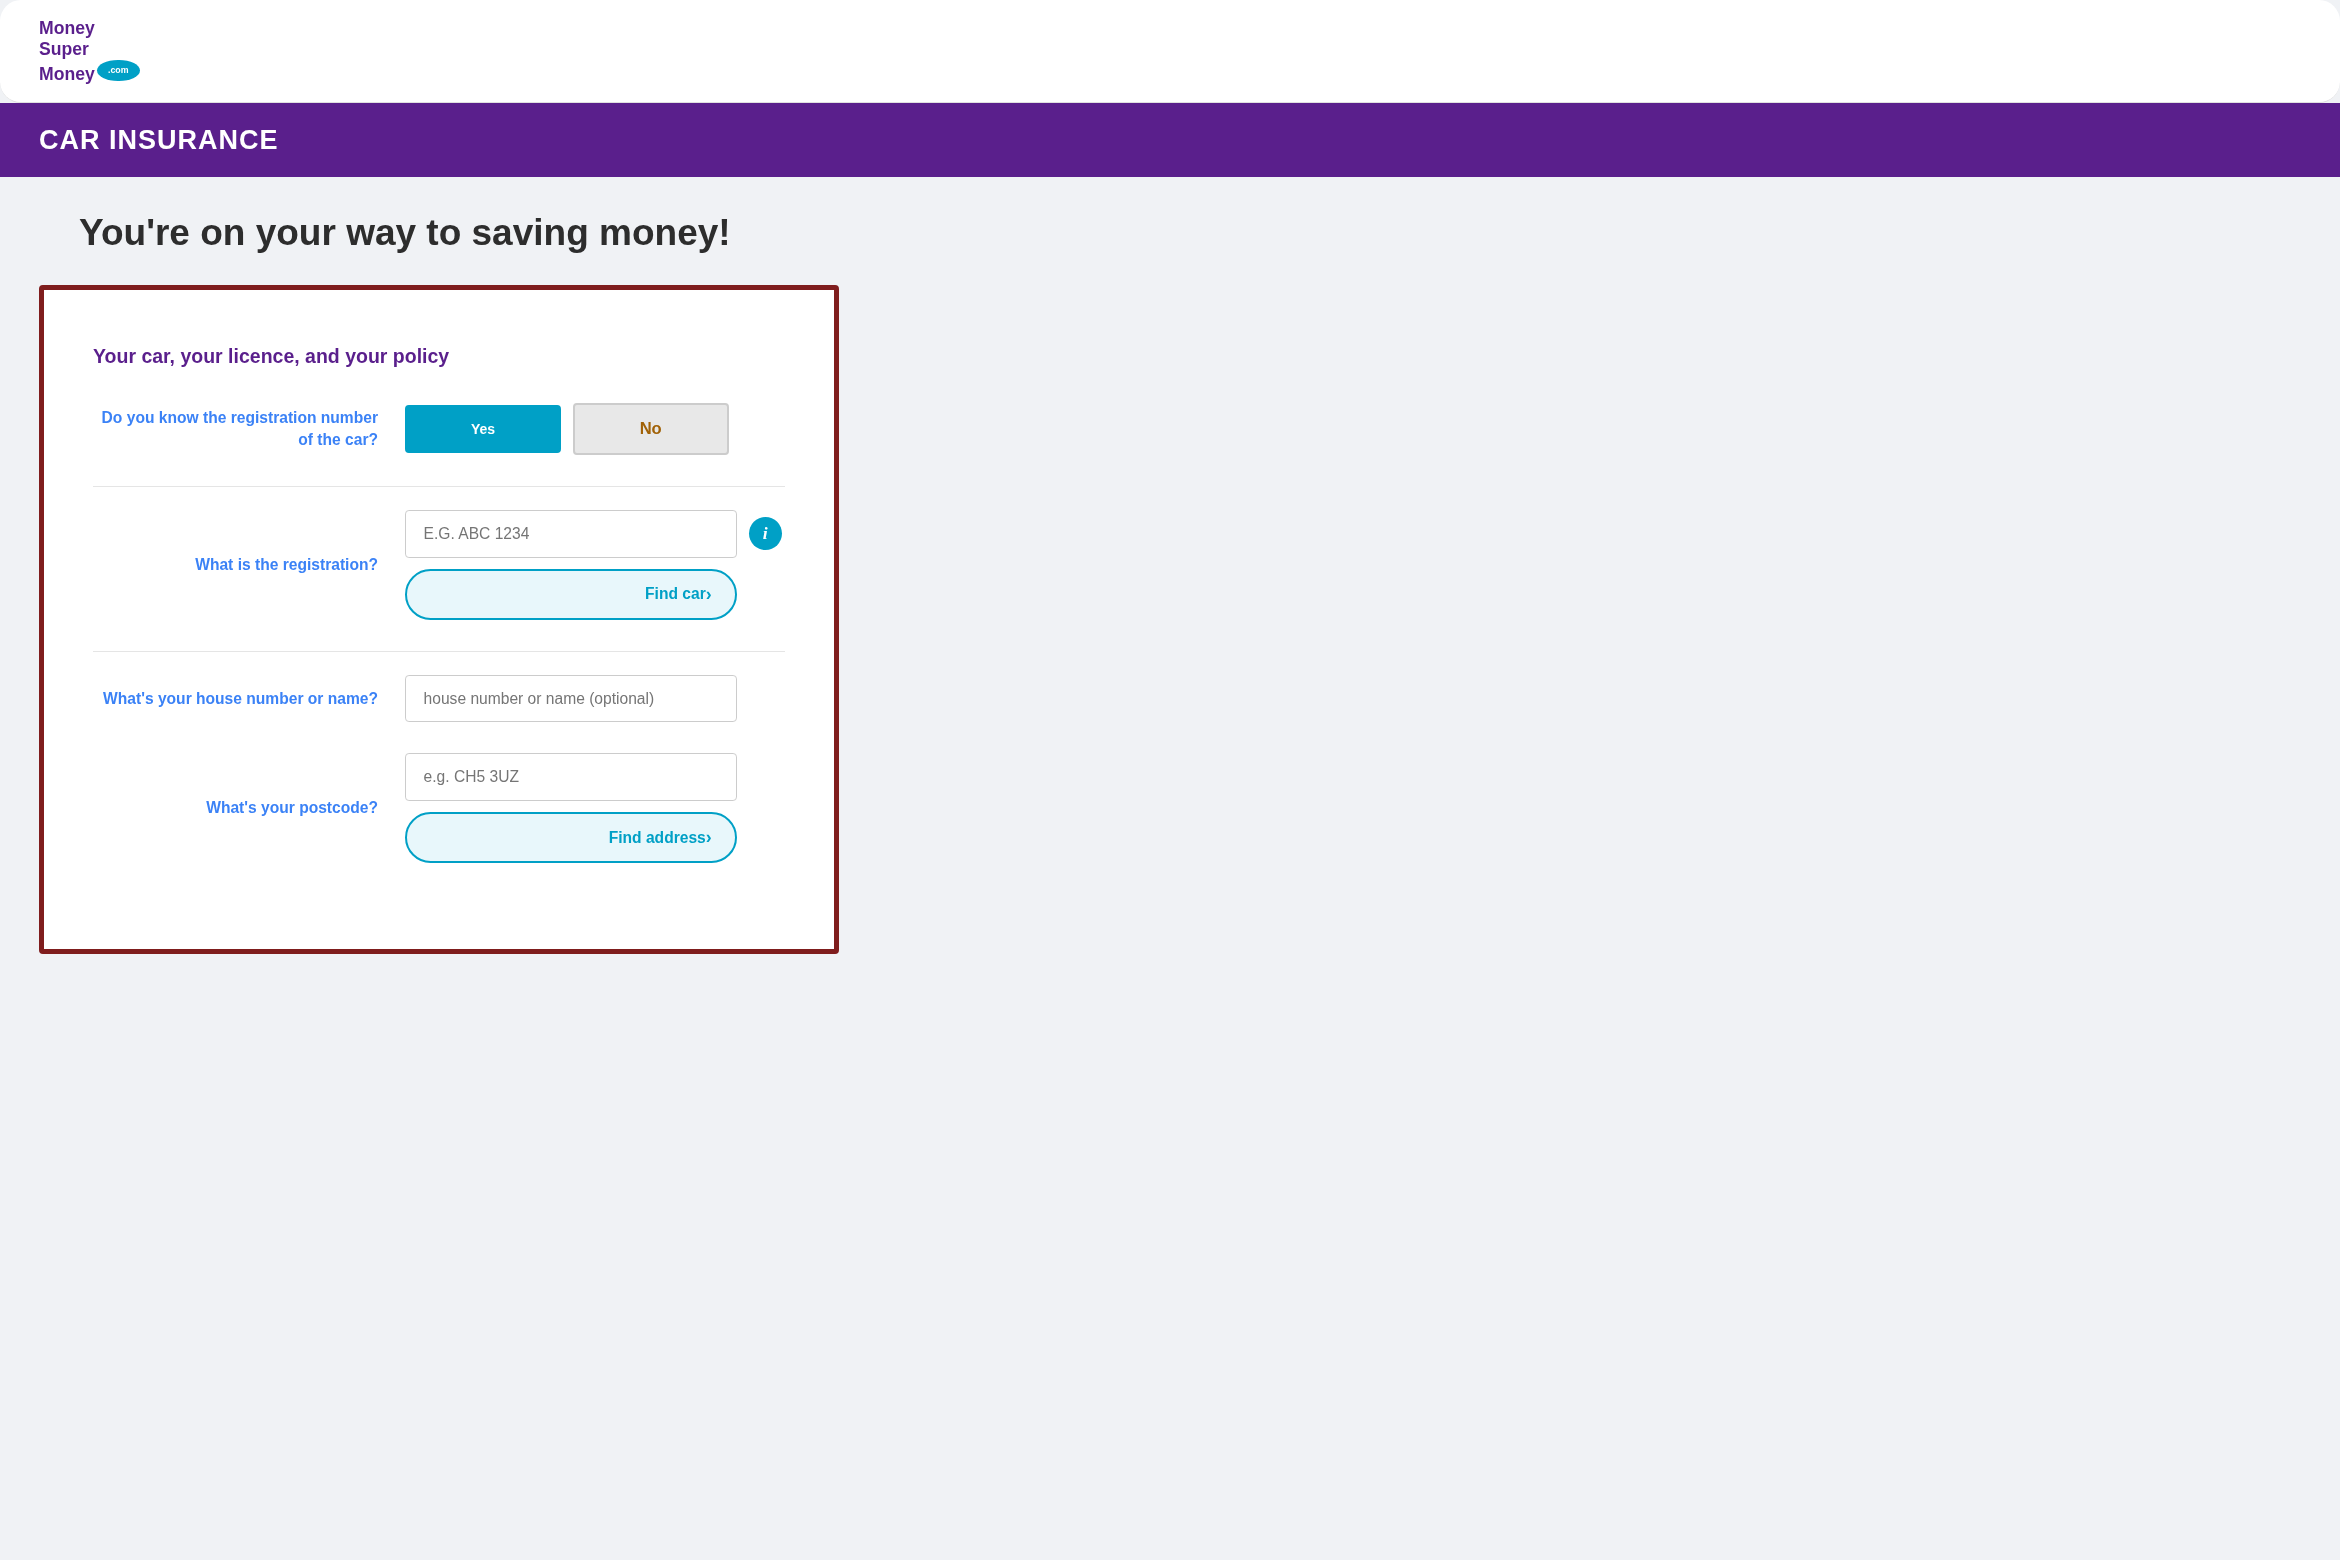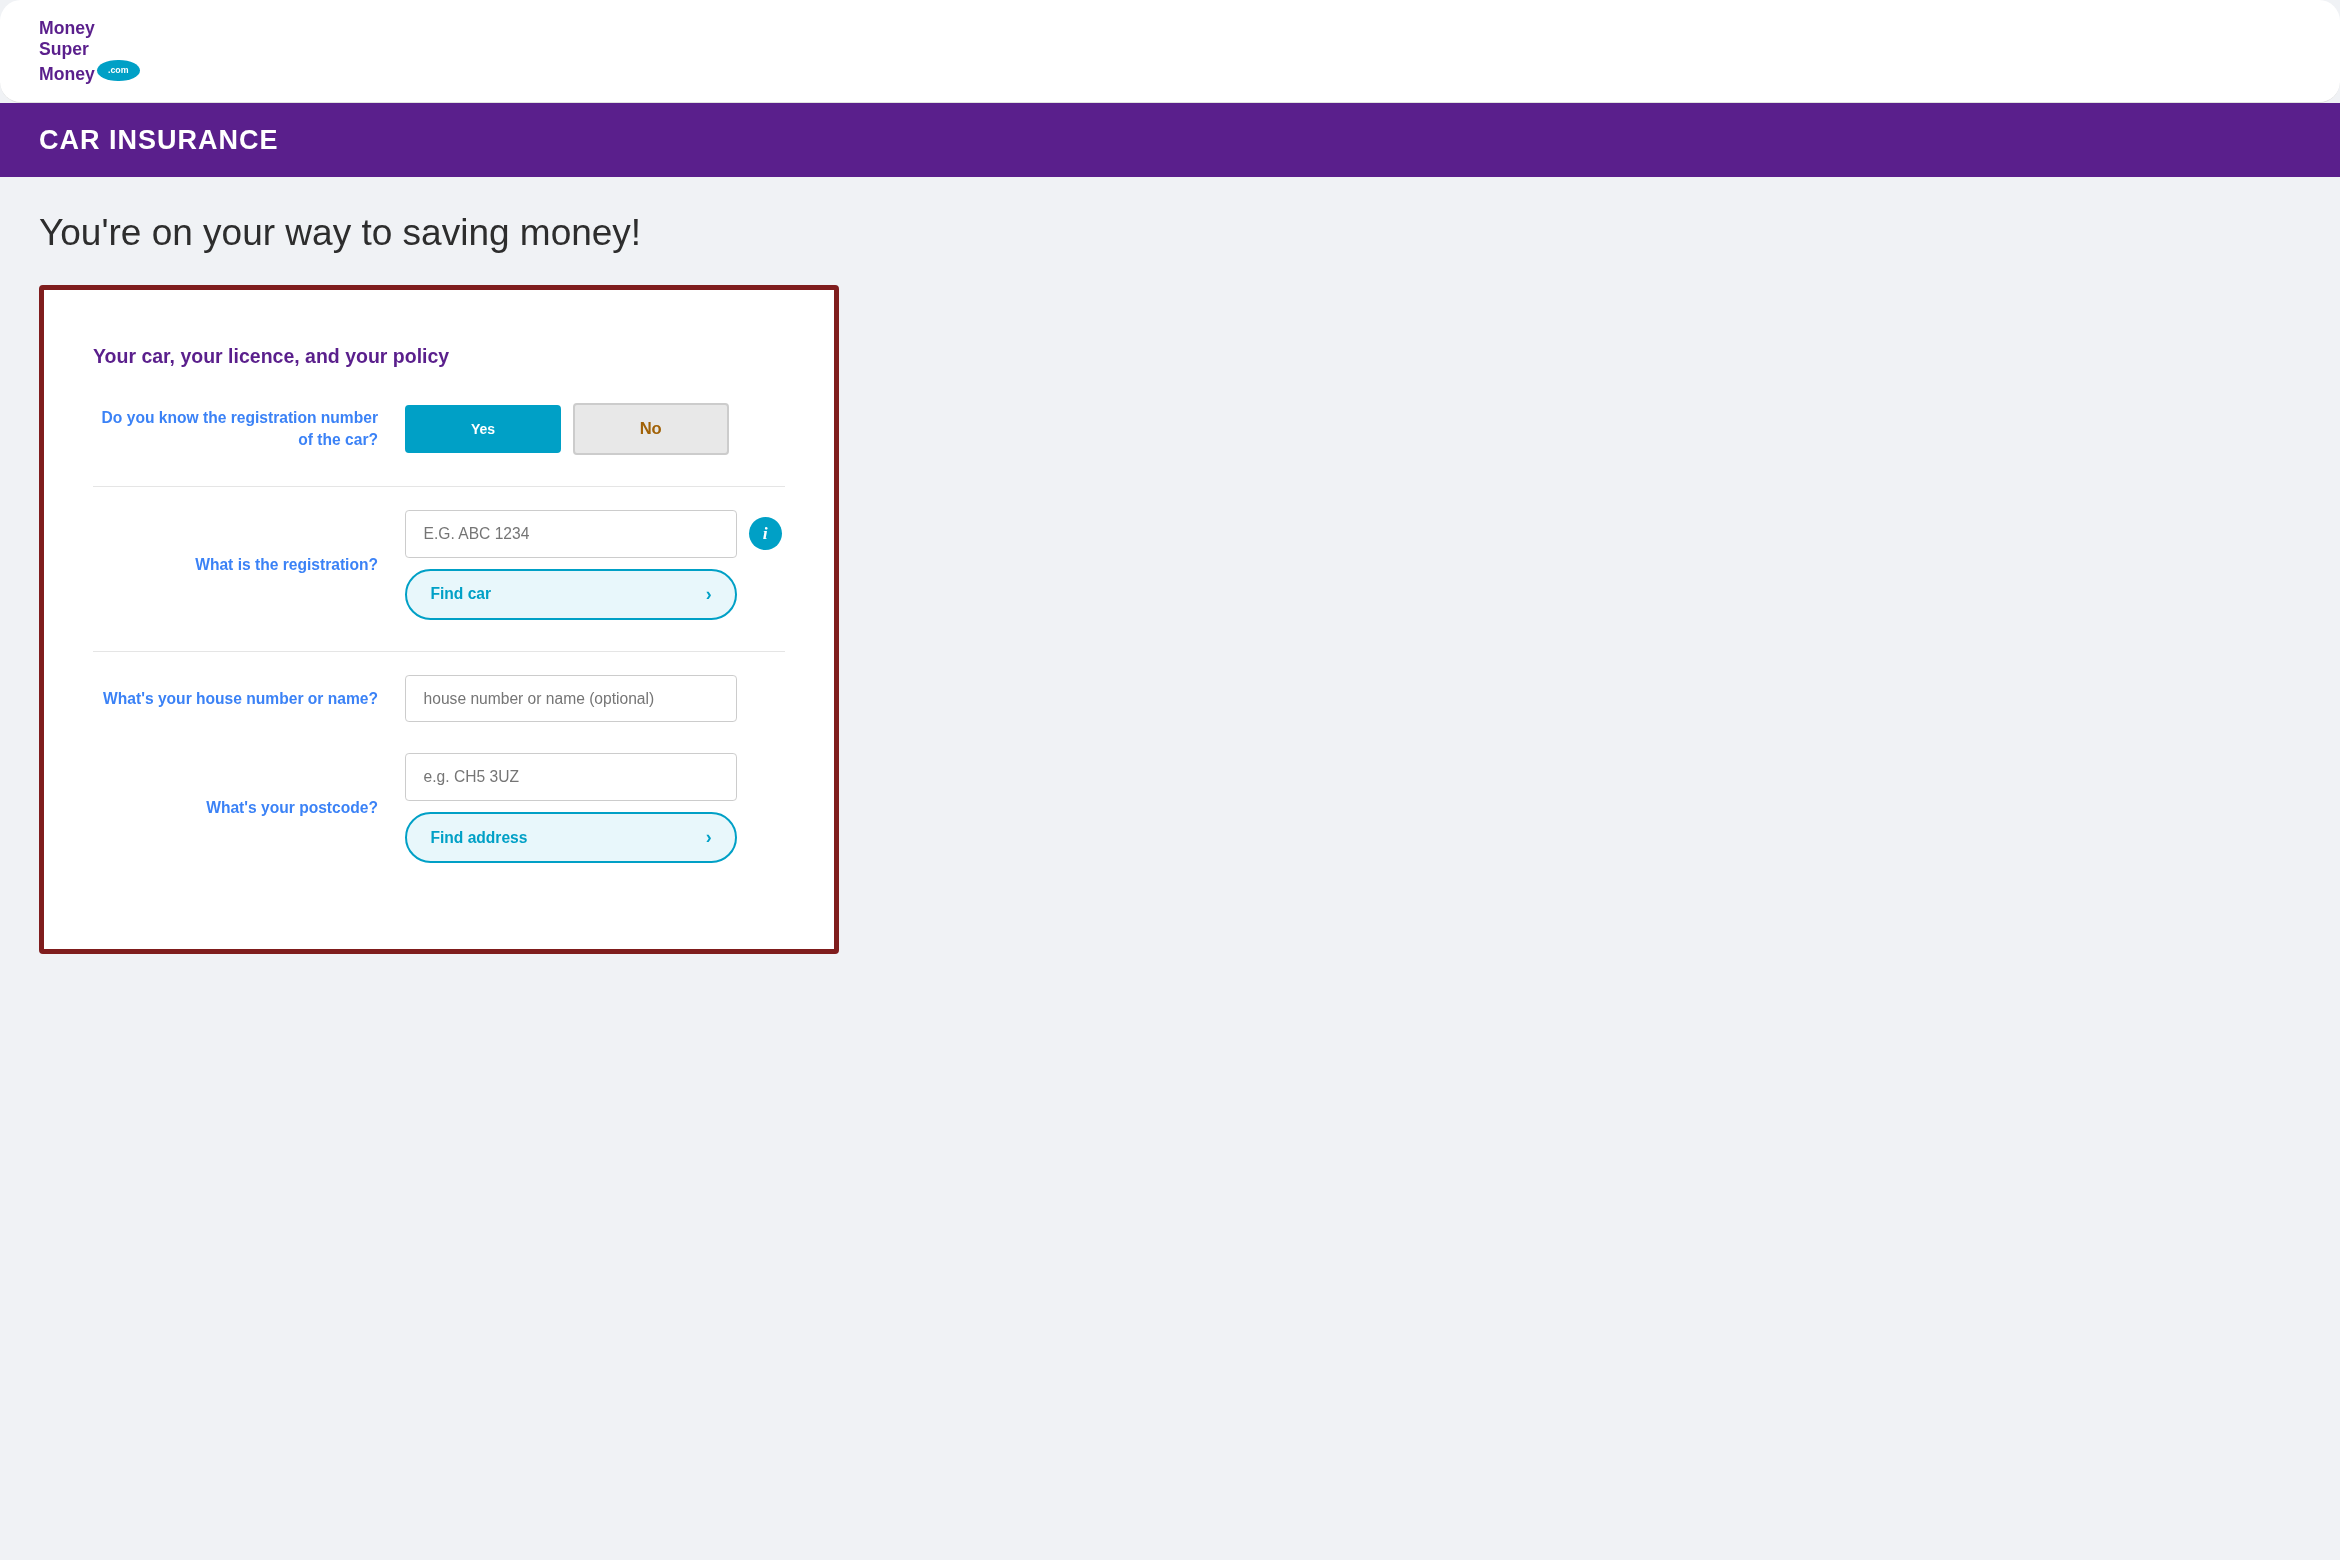--- a/index.html
+++ b/index.html
@@ -62,22 +62,23 @@
     .step-label {
       color: #00a0c6;
       font-size: 17.6px;
       font-weight: bold;
       margin-bottom: 15.6px;
     }
 
     .page-heading {
       color: #2d2d2d;
       font-size: 37px;
-      font-weight: 400;
+      font-weight: 700;
       margin-bottom: 31px;
+      margin-left: 40px;
     }
 
     
     .form-card {
       background: #ffffff;
       border: 5px solid #7f1d1d;
       border-radius: 3.9px;
       padding: 55px 49px;
       max-width: 839px;
     }
@@ -175,21 +176,21 @@
       color: #00a0c6;
       border: 2px solid #00a0c6;
       border-radius: 29px;
       padding: 12.7px 23.4px;
       font-size: 15.6px;
       font-weight: bold;
       cursor: pointer;
       width: 332px;
       display: flex;
       align-items: center;
-      justify-content: space-between;
+      justify-content: flex-end;
     }
     .btn-find .chevron {
       font-size: 17.6px;
       font-weight: bold;
       color: #00a0c6;
     }
 
     .separator {
       border: none;
       border-top: 1px solid #e5e5e5;

